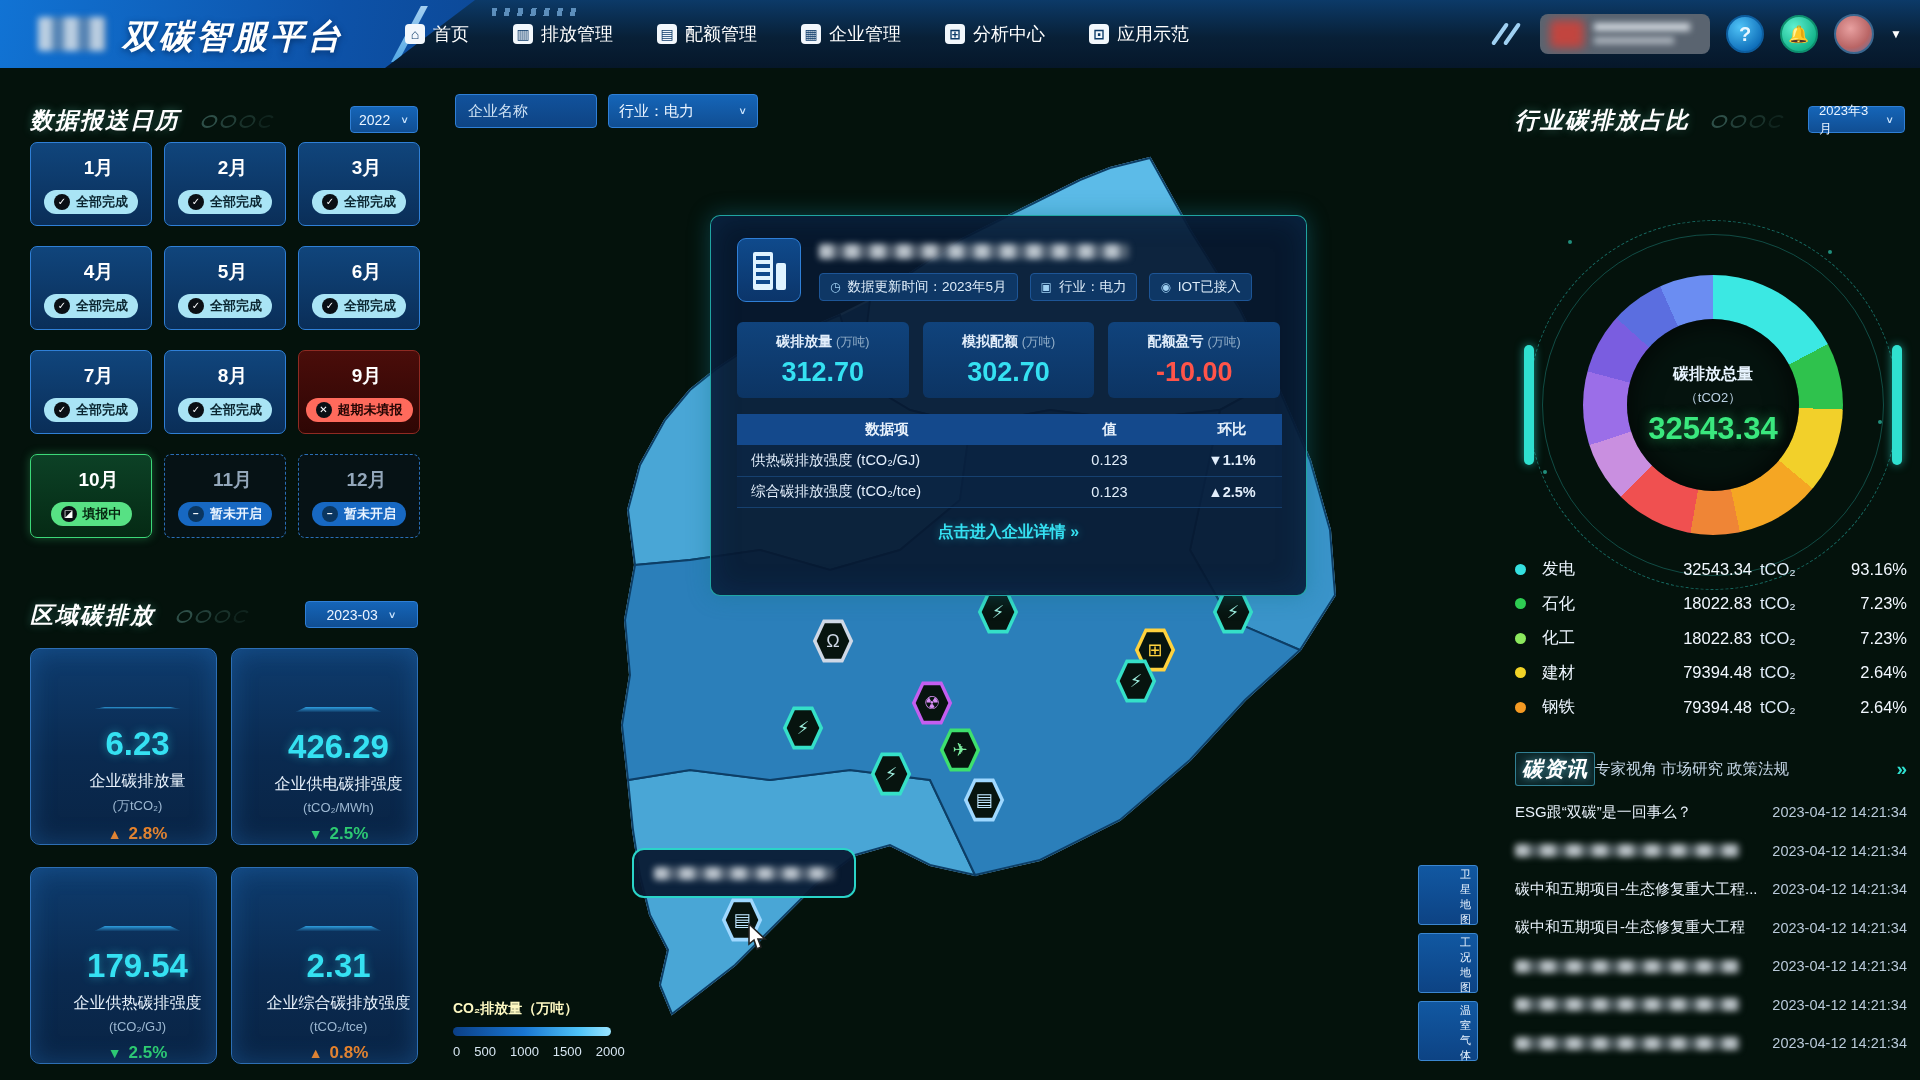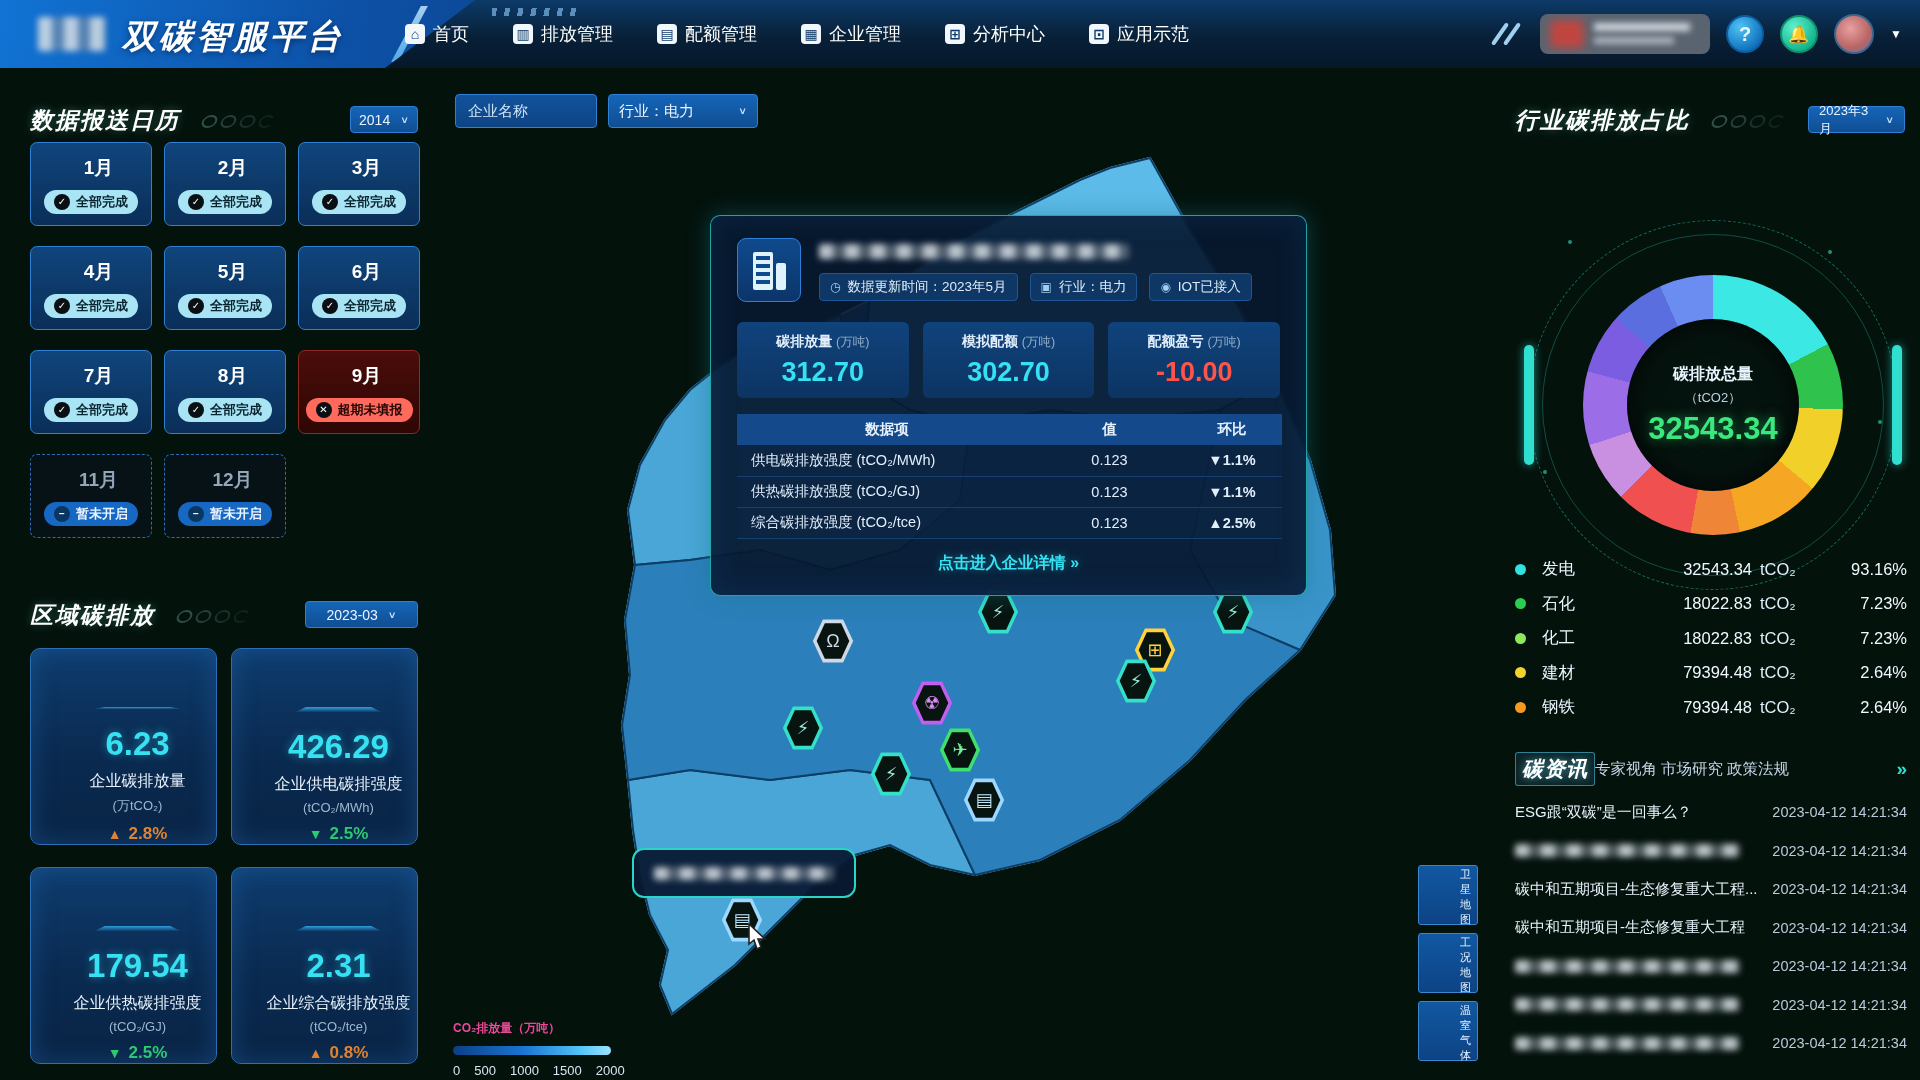--- a/index.html
+++ b/index.html
@@ -121,21 +121,21 @@
   .map-input { position:absolute; left:455px; top:94px; width:142px; height:34px;
     background:linear-gradient(180deg,#11529c,#0e4484); border:1px solid #2f7fd6; border-radius:4px;
     color:#cfe3f5; font-size:15px; display:flex; align-items:center; padding:0 12px; }
   .map-dd { left:608px; top:94px; width:150px; height:34px; font-size:15px; justify-content:space-between; }
   .marker { position:absolute; width:42px; height:46px; z-index:12;
     clip-path:polygon(26% 3%,74% 3%,98% 50%,74% 97%,26% 97%,2% 50%);
     display:flex; align-items:center; justify-content:center; }
   .marker .inhex { width:34px; height:38px; clip-path:polygon(26% 3%,74% 3%,98% 50%,74% 97%,26% 97%,2% 50%);
     background:#07140f; display:flex; align-items:center; justify-content:center; font-size:18px; }
   .m-legend { position:absolute; left:453px; top:1000px; width:180px; }
-  .m-legend .lt { font-size:12px; color:#ec4899; font-weight:bold;margin-top:20px; }
+  .m-legend .lt { font-size:14px; color:#fef9c3; font-weight:bold; }
   .m-legend .bar { margin-top:9px; width:158px; height:9px; border-radius:5px;
     background:linear-gradient(90deg,#0b3f86,#1976d2 45%,#4fc3f7 80%,#9ae4ff); }
   .m-legend .ticks { margin-top:8px; display:flex; gap:14px; font-size:13px; color:#d7e6f2; }
   .layer-btns { position:absolute; left:1418px; top:865px; width:60px; display:flex;
     flex-direction:column; gap:8px; }
   .lbtn { height:60px; background:linear-gradient(180deg,#1158a2,#0d4384); border:1px solid #3a86d0;
     border-radius:3px; display:flex; flex-direction:column; align-items:center; justify-content:center;
     gap:4px; cursor:pointer; }
   .lbtn svg { width:22px; height:18px; }
   .lbtn .ltxt { font-size:11px; color:#eaf4ff;margin-left:41px; }
@@ -268,21 +268,21 @@
     <div class="avatar"></div>
     <div class="caret">▼</div>
   </div>
 </div>
 
 <div class="sec-title" style="left:30px; top:105px;">
   <span>数据报送日历</span>
   <span class="deco"><i></i><i></i><i></i><i></i></span>
 </div>
 <div class="dd" style="left:350px; top:106px; width:68px;">
-  <span>2014</span>
+  <span>2022</span>
     <span class="chev">∨</span>
 </div>
 
 <div class="cal-grid">
   <div class="mcard done">
     <div class="mlabel">1月</div>
     <div class="pill p-done">
         <span class="pdot">✓</span>
         <span>全部完成</span>
       </div>
@@ -334,20 +334,27 @@
     <div class="pill p-done">
         <span class="pdot">✓</span>
         <span>全部完成</span>
       </div>
   </div>
   <div class="mcard overdue">
     <div class="mlabel">9月</div>
     <div class="pill p-overdue">
         <span class="pdot">✕</span>
         <span>超期未填报</span>
+      </div>
+  </div>
+  <div class="mcard active">
+    <div class="mlabel">10月</div>
+    <div class="pill p-active">
+        <span class="pdot">◪</span>
+        <span>填报中</span>
       </div>
   </div>
   <div class="mcard pending">
     <div class="mlabel">11月</div>
     <div class="pill p-pending">
         <span class="pdot">−</span>
         <span>暂未开启</span>
       </div>
   </div>
   <div class="mcard pending">
@@ -571,25 +578,20 @@
   <table class="pop-table">
     <thead>
       <tr>
         <th>数据项</th>
         <th>值</th>
         <th>环比</th>
       </tr>
     </thead>
     <tbody>
       <tr>
-        <td>供电碳排放强度 (tCO₂/MWh)</td>
-        <td>0.123</td>
-        <td class="td-down"><span>▼</span><span>1.1%</span></td>
-      </tr>
-      <tr>
         <td>供热碳排放强度 (tCO₂/GJ)</td>
         <td>0.123</td>
         <td class="td-down"><span>▼</span><span>1.1%</span></td>
       </tr>
       <tr>
         <td>综合碳排放强度 (tCO₂/tce)</td>
         <td>0.123</td>
         <td class="td-up"><span>▲</span><span>2.5%</span></td>
       </tr>
     </tbody>

